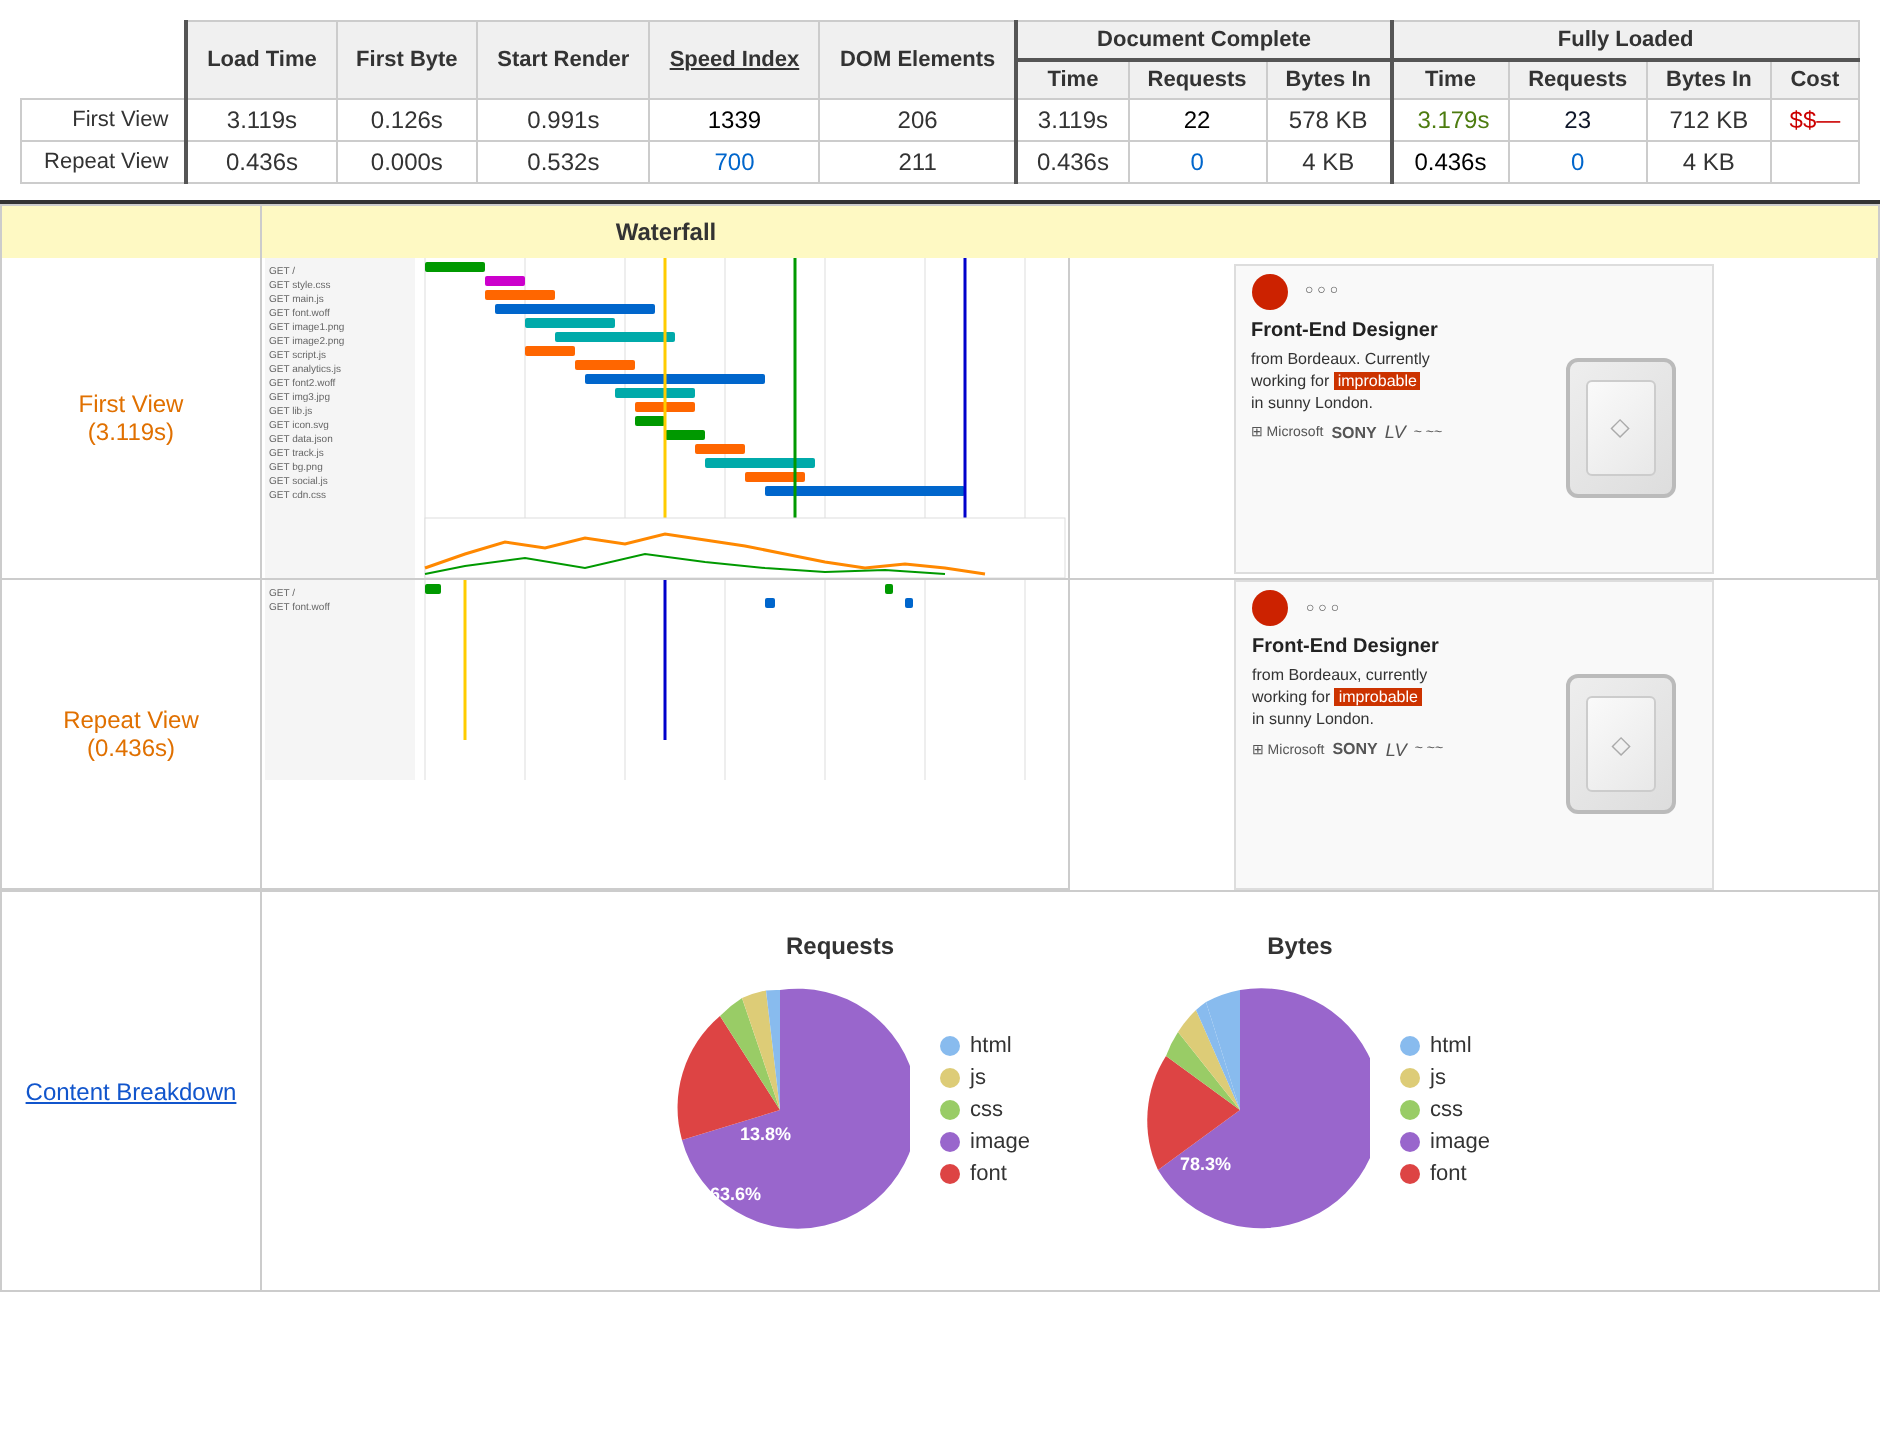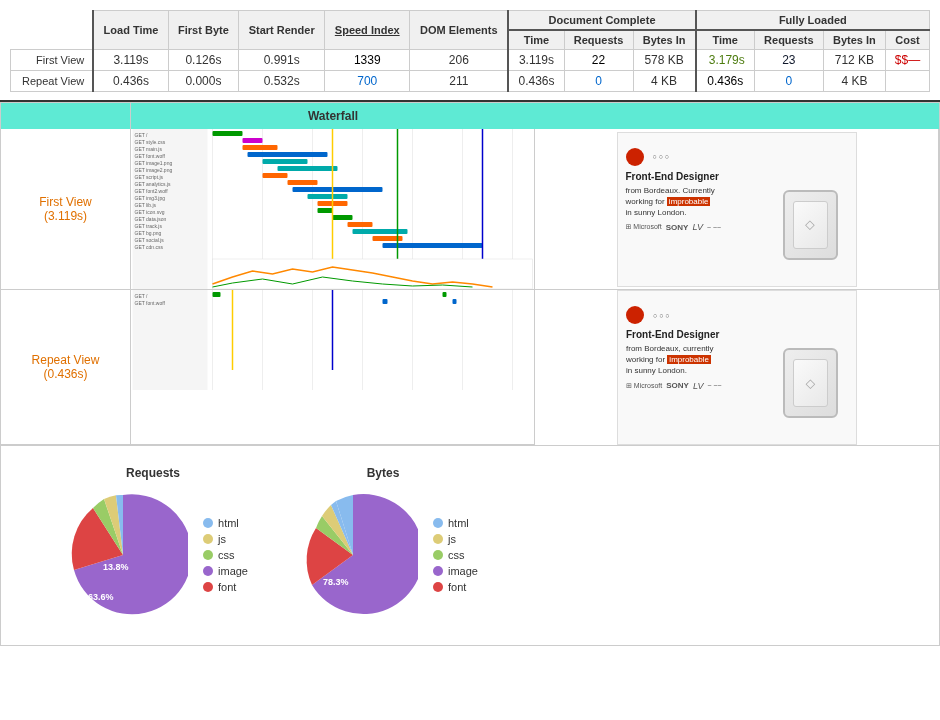--- a/index.html
+++ b/index.html
@@ -16,41 +16,41 @@
     }
     table.metrics th { background: #f0f0f0; font-weight: bold; font-size: 11px; }
     table.metrics td.row-label { text-align: right; font-size: 11px; }
     .speed-index { text-decoration: underline; }
 
     
     .section-divider { border: none; border-top: 2px solid #333; margin: 8px 0 0 0; }
 
     
     .view-grid { display: grid; grid-template-columns: 130px 1fr 1fr; border: 1px solid #ccc; border-top: none; }
-    .view-grid-header { display: grid; grid-template-columns: 130px 1fr 1fr; background: #5eead4; border: 1px solid #ccc; border-bottom: none; }
+    .view-grid-header { display: grid; grid-template-columns: 130px 1fr 1fr; background: #fef9c3; border: 1px solid #ccc; border-bottom: none; }
     .view-grid-header .col-header { text-align: center; font-weight: bold; font-size: 12px; padding: 6px; border-right: 1px solid #ccc; }
     .view-grid-header .col-header:last-child { border-right: none; }
     .view-grid-header .col-empty { border-right: 1px solid #ccc; }
 
     .grid-label { display: flex; align-items: center; justify-content: center; flex-direction: column; border-right: 1px solid #ccc; border-bottom: 1px solid #ccc; padding: 10px 5px; text-align: center; min-height: 140px; }
     .grid-label.first { color: #e07000; }
     .grid-label.repeat { color: #e07000; }
     .grid-label span { display: block; }
 
     .grid-cell { border-right: 1px solid #ccc; border-bottom: 1px solid #ccc; display: flex; align-items: center; justify-content: center; overflow: hidden; }
     .grid-cell:last-child { border-right: none; }
     .grid-cell.no-bottom { border-bottom: none; }
 
     
     .waterfall-img { width: 100%; height: 160px; position: relative; overflow: hidden; background: #fff; }
     .wf-canvas { width: 100%; height: 100%; }
 
     
     .screenshot-box { width: 240px; height: 155px; border: 1px solid #ddd; overflow: hidden; background: #f9f9f9; position: relative; font-size: 9px; }
-    .screenshot-inner { padding: 15px 8px; }
+    .screenshot-inner { padding: 4px 8px; }
     .ss-logo { width: 18px; height: 18px; border-radius: 50%; background: #cc2200; display: inline-block; margin-right: 3px; vertical-align: middle; }
     .ss-nav { display: flex; gap: 6px; margin-bottom: 4px; align-items: center; }
     .ss-nav-text { font-size: 7px; color: #555; }
     .ss-title { font-size: 10px; font-weight: bold; color: #222; margin-bottom: 2px; line-height: 1.3; }
     .ss-subtitle { font-size: 8px; color: #333; line-height: 1.4; }
     .ss-highlight { background: #cc3300; color: #fff; padding: 0 2px; margin-top: 21px; }
     .ss-logos { display: flex; gap: 4px; align-items: center; margin-top: 4px; font-size: 7px; color: #555; }
     .ss-device { position: absolute; right: 10px; top: 20px; width: 55px; height: 70px; }
     .ss-device-inner { width: 55px; height: 70px; border: 2px solid #bbb; border-radius: 6px; background: linear-gradient(135deg, #eee, #ddd); display: flex; align-items: center; justify-content: center; }
     .ss-device-screen { width: 35px; height: 48px; background: linear-gradient(135deg, #fafafa, #e8e8e8); border: 1px solid #ccc; border-radius: 3px; display: flex; align-items: center; justify-content: center; font-size: 14px; color: #aaa; }
@@ -314,20 +314,23 @@
               <div class="ss-device-screen">⬦</div>
             </div>
           </div>
         </div>
       </div>
     </div>
   </div>
 </div>
 
 <div class="bottom-section">
+  <div class="breakdown-label">
+    <a href="#">Content Breakdown</a>
+  </div>
   <div style="grid-column: span 2;">
     <div class="breakdown-charts">
 
       <div class="chart-container">
         <div class="chart-title">Requests</div>
         <div class="chart-wrap">
           <svg class="pie-svg" viewBox="0 0 130 130" xmlns="http://www.w3.org/2000/svg">
 
             <path d="M65,65 L65,5 A60,60 0 1,1 16,80 Z" fill="#9966cc"></path>
 

